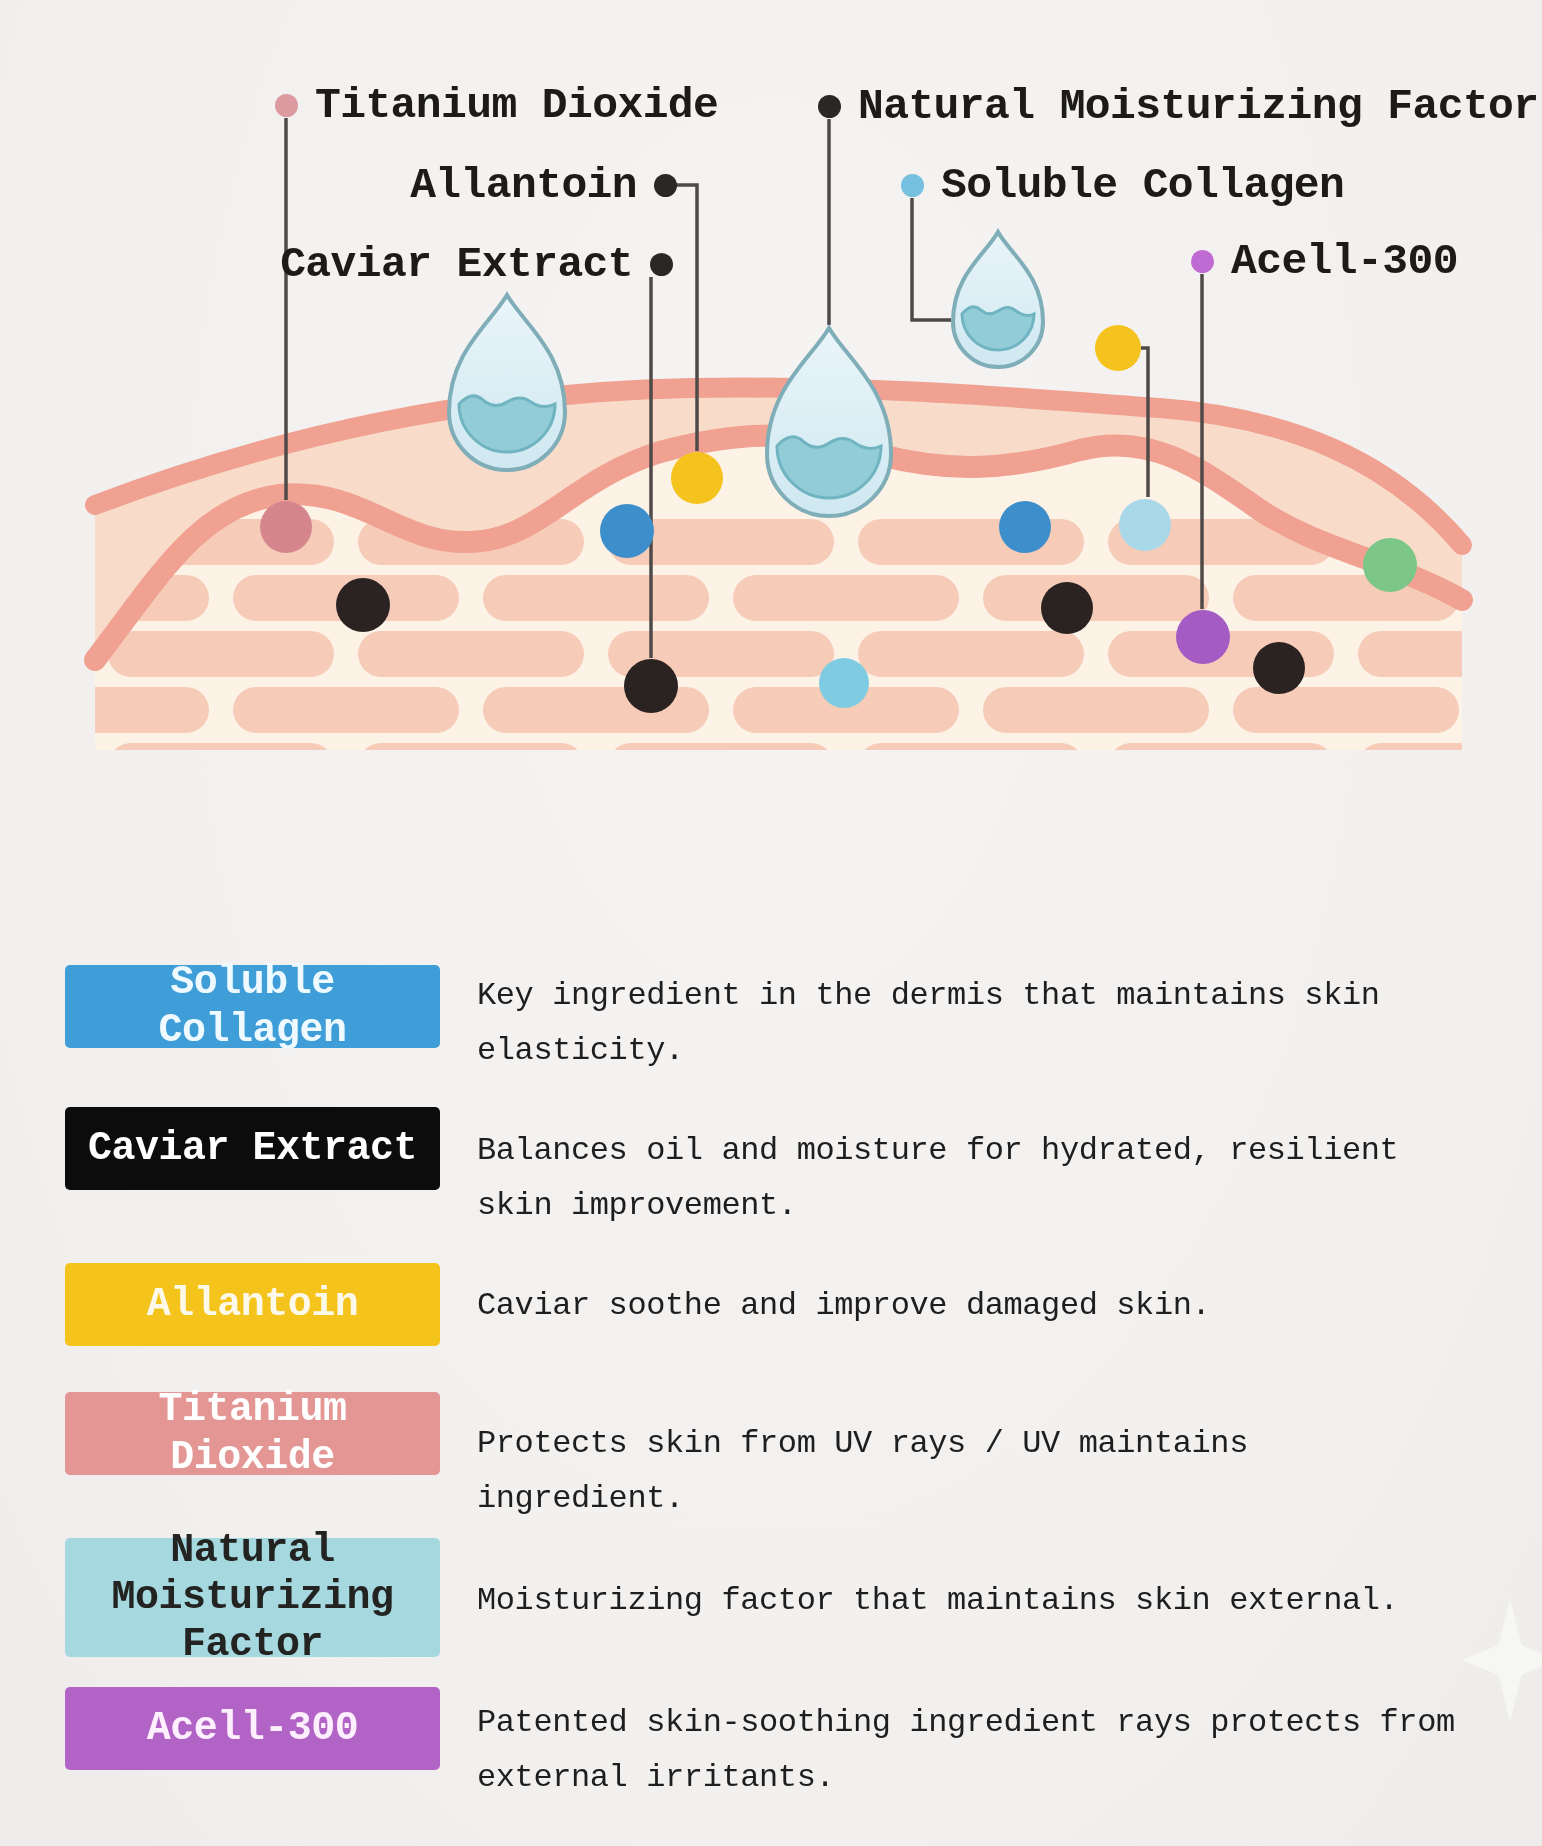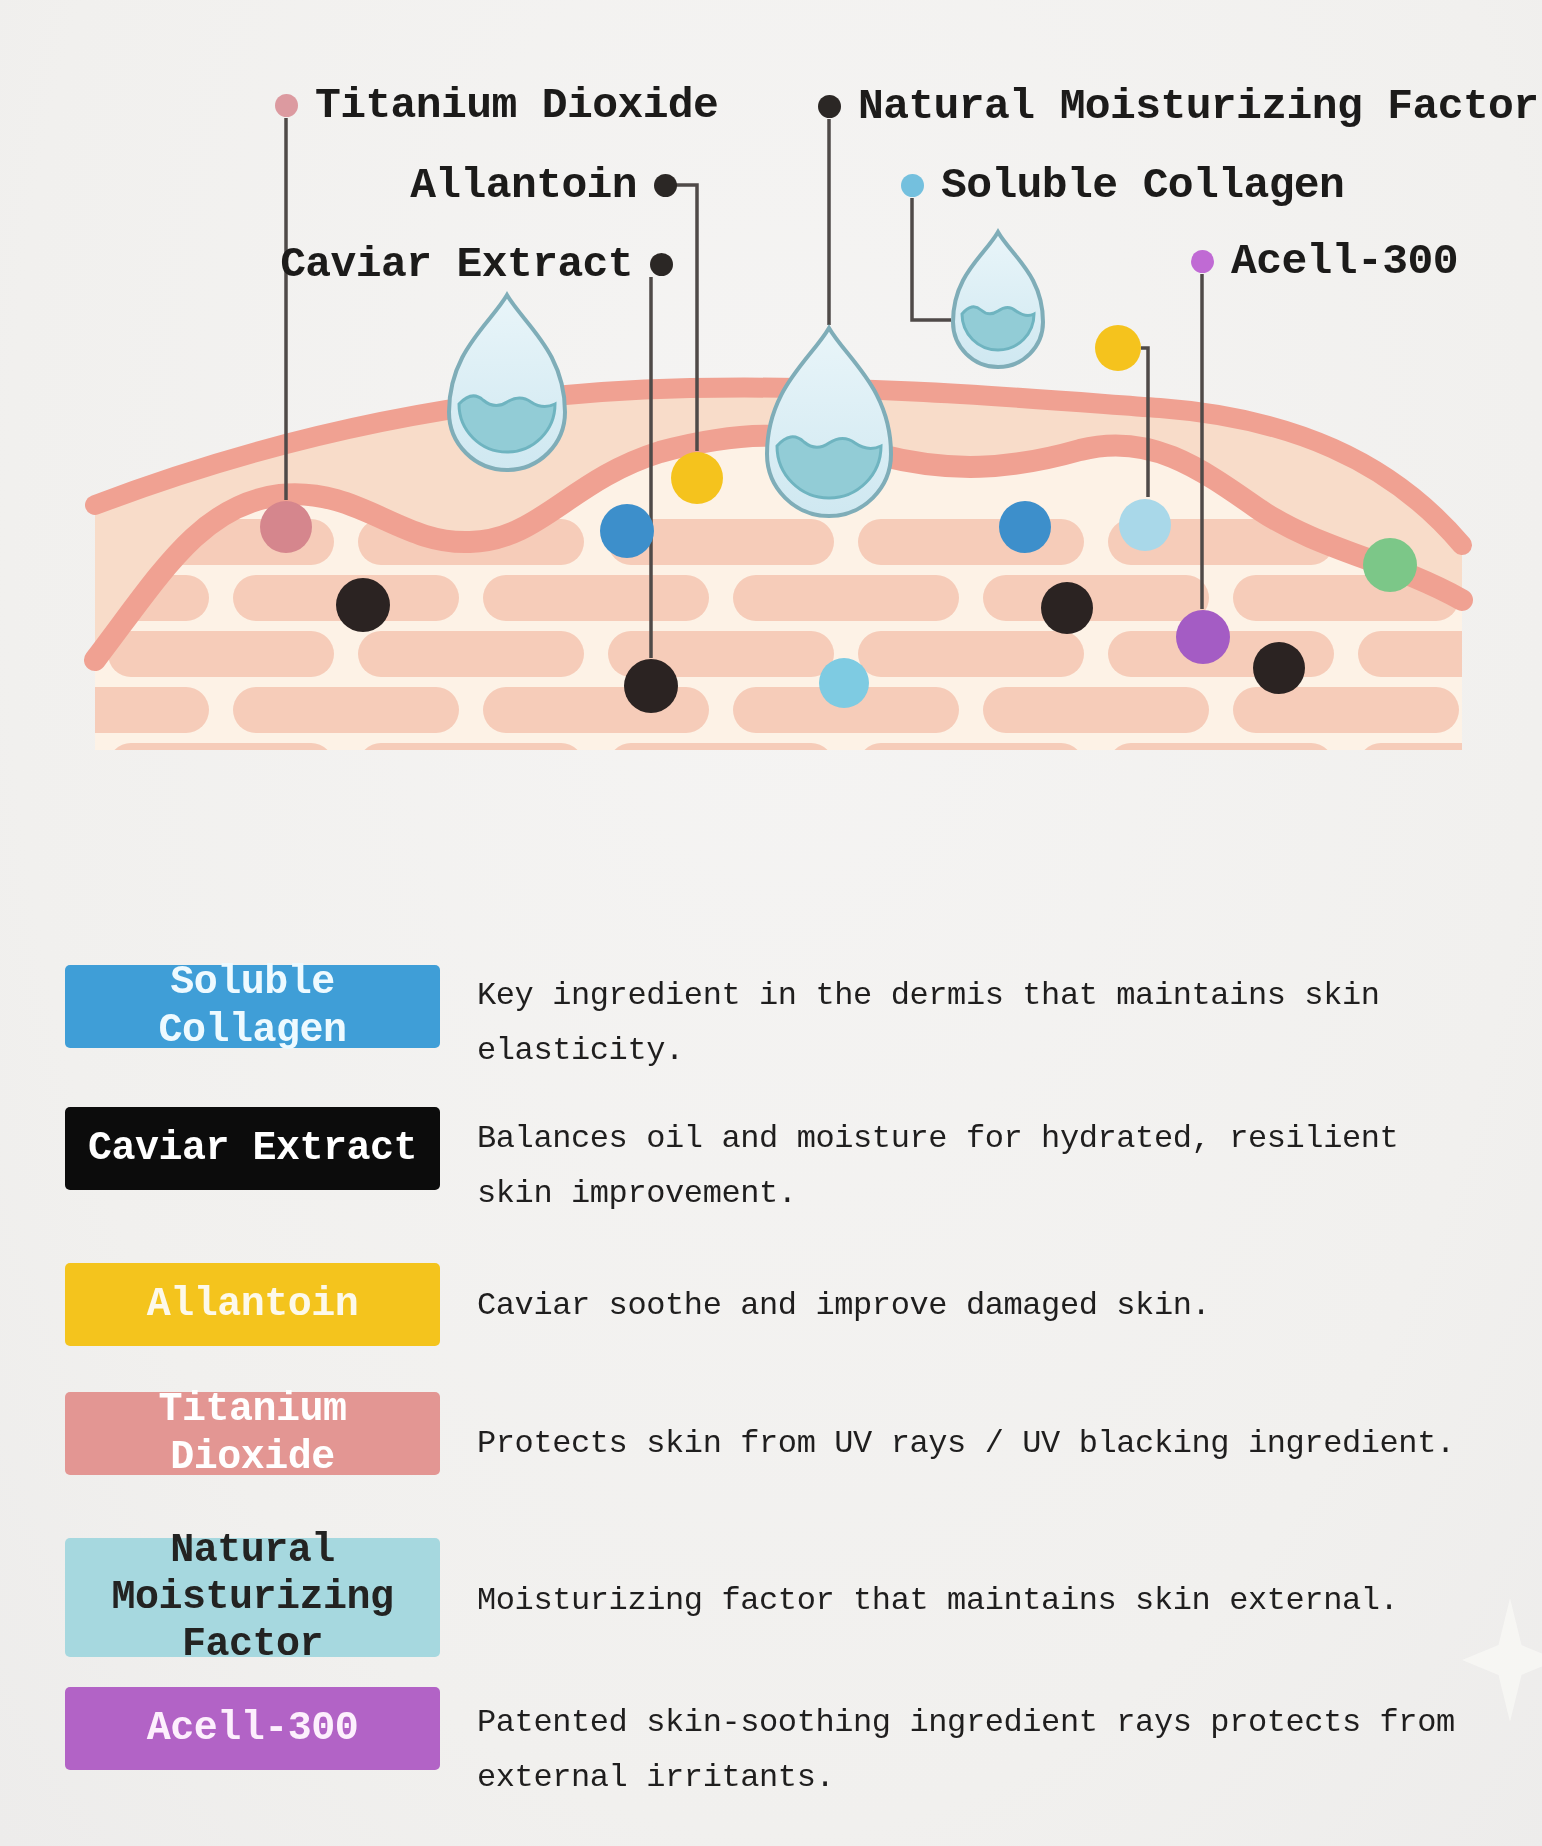--- a/index.html
+++ b/index.html
@@ -166,35 +166,35 @@
     <div class="legend-box box-soluble h83">
       <span>Soluble Collagen</span>
     </div>
     <div class="legend-desc" style="top:3px;">Key ingredient in the dermis that maintains skin elasticity.</div>
   </div>
 
   <div class="legend-row" style="top:1107px;">
     <div class="legend-box box-caviar h83">
       <span>Caviar Extract</span>
     </div>
-    <div class="legend-desc" style="top:4px;">Balances oil and moisture for hydrated, resilient skin improvement.</div>
+    <div class="legend-desc" style="top:16px;">Balances oil and moisture for hydrated, resilient skin improvement.</div>
   </div>
 
   <div class="legend-row" style="top:1263px;">
     <div class="legend-box box-allantoin h83">
       <span>Allantoin</span>
     </div>
     <div class="legend-desc" style="top:15px;">Caviar soothe and improve damaged skin.</div>
   </div>
 
   <div class="legend-row" style="top:1392px;">
     <div class="legend-box box-titanium h83">
       <span>Titanium Dioxide</span>
     </div>
-    <div class="legend-desc" style="top:24px;">Protects skin from UV rays / UV blacking ingredient.</div>
+    <div class="legend-desc" style="top:24px;">Protects skin from UV rays / UV maintains ingredient.</div>
   </div>
 
   <div class="legend-row" style="top:1538px;">
     <div class="legend-box box-nmf h119" style="padding:0 30px;box-sizing:border-box;">
       <span>Natural Moisturizing Factor</span>
     </div>
     <div class="legend-desc" style="top:35px;">Moisturizing factor that maintains skin external.</div>
   </div>
 
   <div class="legend-row" style="top:1687px;">

